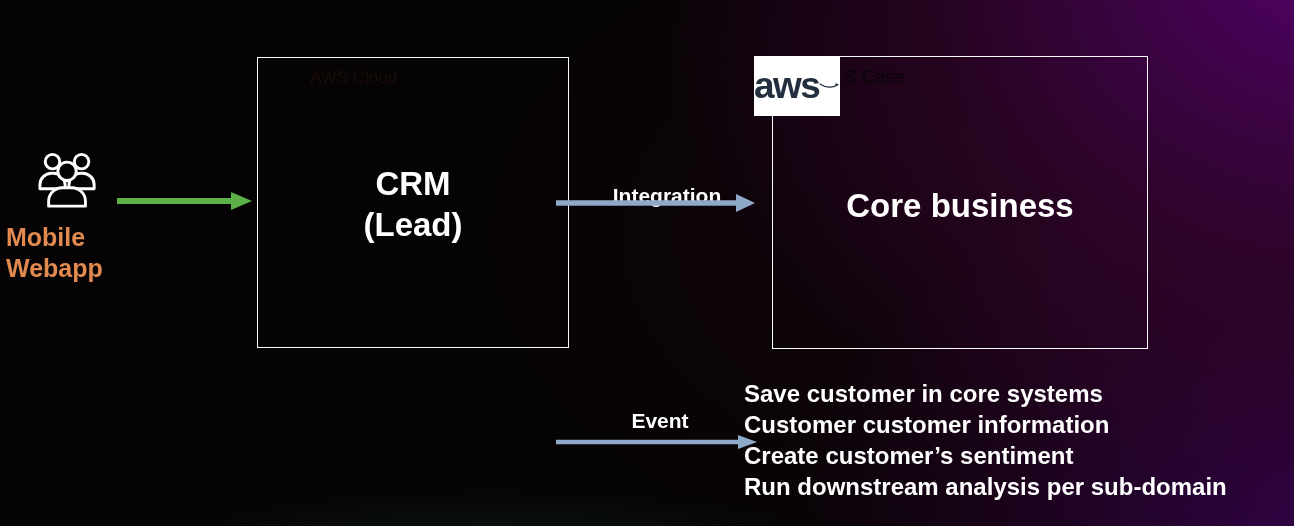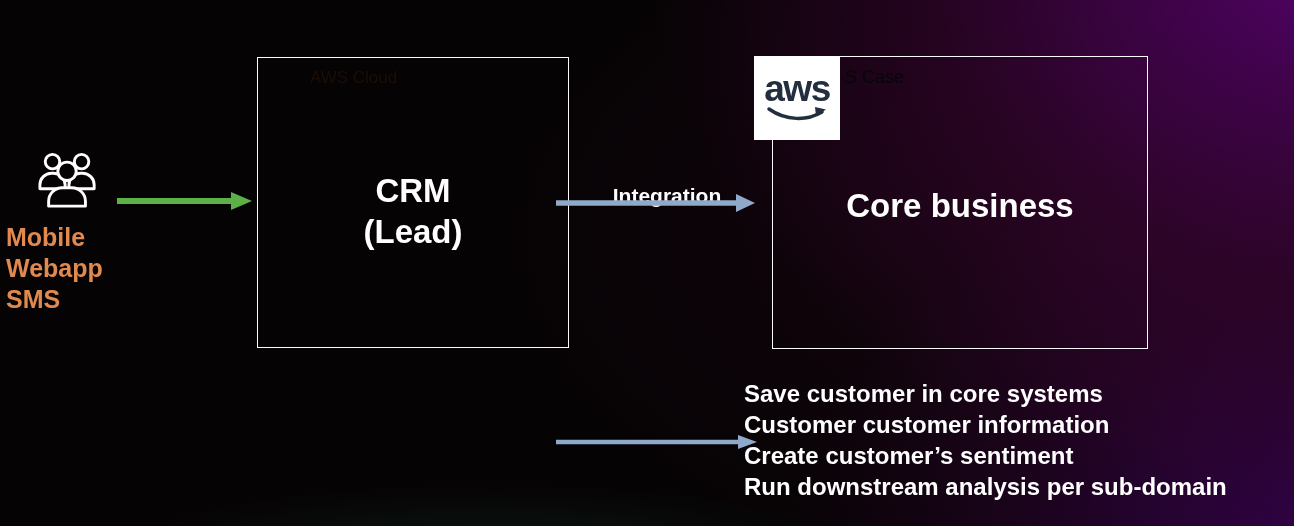--- a/index.html
+++ b/index.html
@@ -37,24 +37,24 @@
     position: absolute;
     left: 52px; top: 10px;
     font-size: 17px;
     font-weight: 400;
     color: var(--ghost-text, #1b0d07);
     white-space: nowrap;
   }
   .aws-logo {
     position: absolute;
     left: 754px; top: 56px;
-    width: 86px; height: 84px;
+    width: 86px; height: 60px;
     background: #fff;
     display: flex;
-    flex-direction: column;
+    flex-direction: row;
     align-items: center;
     justify-content: center;
     z-index: 3;
   }
   .aws-word {
     font-weight: 700;
     font-size: 37px;
     line-height: 34px;
     letter-spacing: -1.5px;
     color: var(--aws-navy, #232f3e);
@@ -107,31 +107,30 @@
       <circle cx="46" cy="11" r="7.5"></circle>
       <path d="M33 39 v-4 a12 12 0 0 1 12 -12 h2 a12 12 0 0 1 12 12 v4 z"></path>
       <circle cx="31" cy="21" r="9.5" fill="#060304"></circle>
       <path d="M12 57 v-5 a14 14 0 0 1 14 -14 h10 a14 14 0 0 1 14 14 v5 z" fill="#060304"></path>
     </g>
   </svg>
 
   <div class="source-label">
       <div>Mobile</div>
       <div>Webapp</div>
-      <div>SMS</div>
     </div>
 
   <svg class="abs" style="left:114px; top:191px;" width="140" height="20">
     <line x1="3" y1="10" x2="118" y2="10" stroke-width="6" stroke="#5BB047"></line>
     <polygon points="117,1 138,10 117,19" fill="#5BB047"></polygon>
   </svg>
 
   <div class="box" style="left:257px; top:57px; width:312px; height:291px;">
     <div class="ghost-label">AWS Cloud</div>
-    <div class="box-title" style="top:112px;">
+    <div class="box-title" style="top:105px;">
       <div>CRM</div>
       <div>(Lead)</div>
     </div>
   </div>
 
   <div class="arrow-label" style="left:578px; top:184px; width:178px;">Integration</div>
   <svg class="abs" style="left:556px; top:193px;" width="200" height="20">
     <line x1="0" y1="10" x2="181" y2="10" stroke-width="5.5" stroke="#8FA9C9"></line>
     <polygon points="180,1 199,10 180,19" fill="#8FA9C9"></polygon>
   </svg>
@@ -143,20 +142,21 @@
   <div class="aws-logo">
     <span class="aws-word">aws</span>
     <svg width="62" height="18" viewBox="0 0 62 18">
       <path d="M3 3 C 20 15, 41 15, 56 6" stroke-width="3.5" fill="none" stroke-linecap="round" stroke="#232F3E"></path>
       <path d="M49 1 L60 3.5 L50 10 Z" fill="#232F3E"></path>
     </svg>
   </div>
   <div class="cloud-label">S Case</div>
 
 
+  <div class="arrow-label" style="left:575px; top:409px; width:170px;">Event</div>
   <svg class="abs" style="left:556px; top:433px;" width="202" height="18">
     <line x1="0" y1="9" x2="183" y2="9" stroke-width="4.5" stroke="#8FA9C9"></line>
     <polygon points="182,2 201,9 182,16" fill="#8FA9C9"></polygon>
   </svg>
 
   <div class="list" style="left:744px; top:378px;">
       <div>Save customer in core systems</div>
       <div>Customer customer information</div>
       <div>Create customer’s sentiment</div>
       <div>Run downstream analysis per sub-domain</div>

